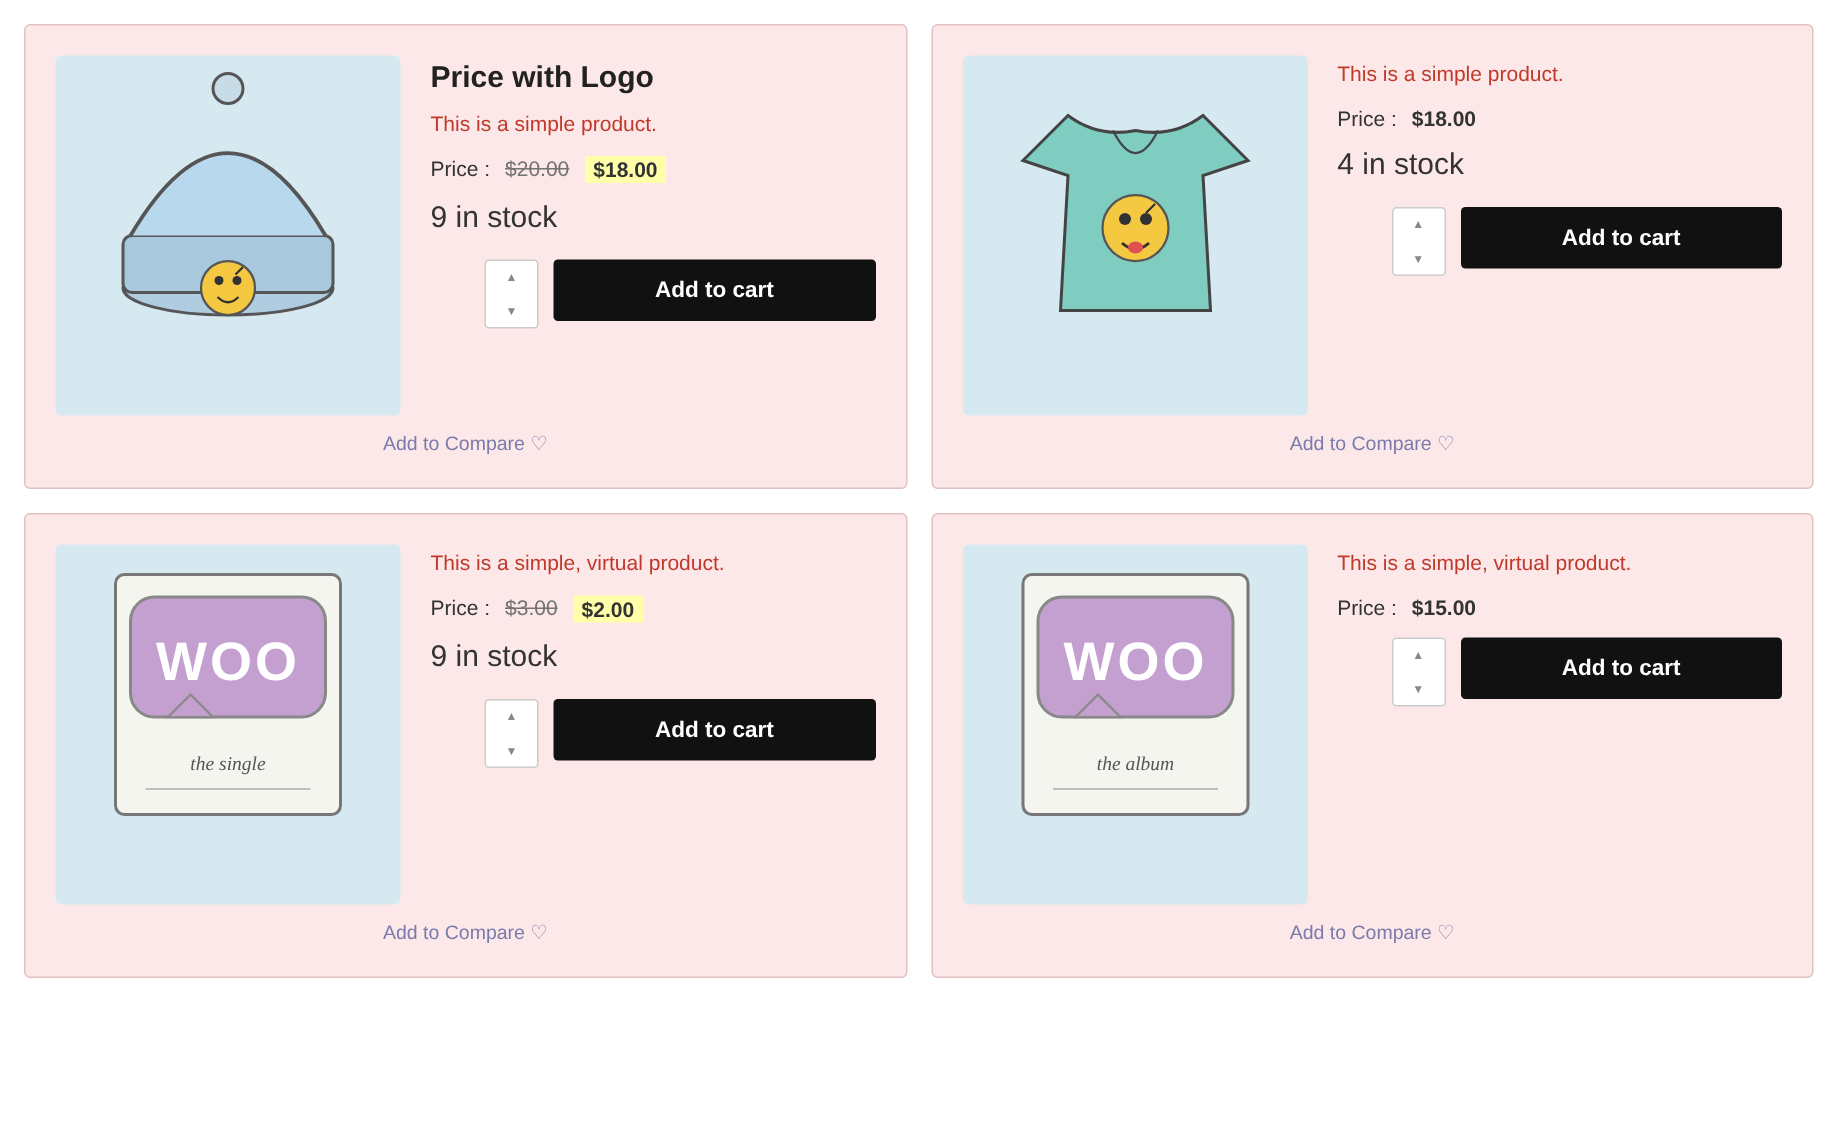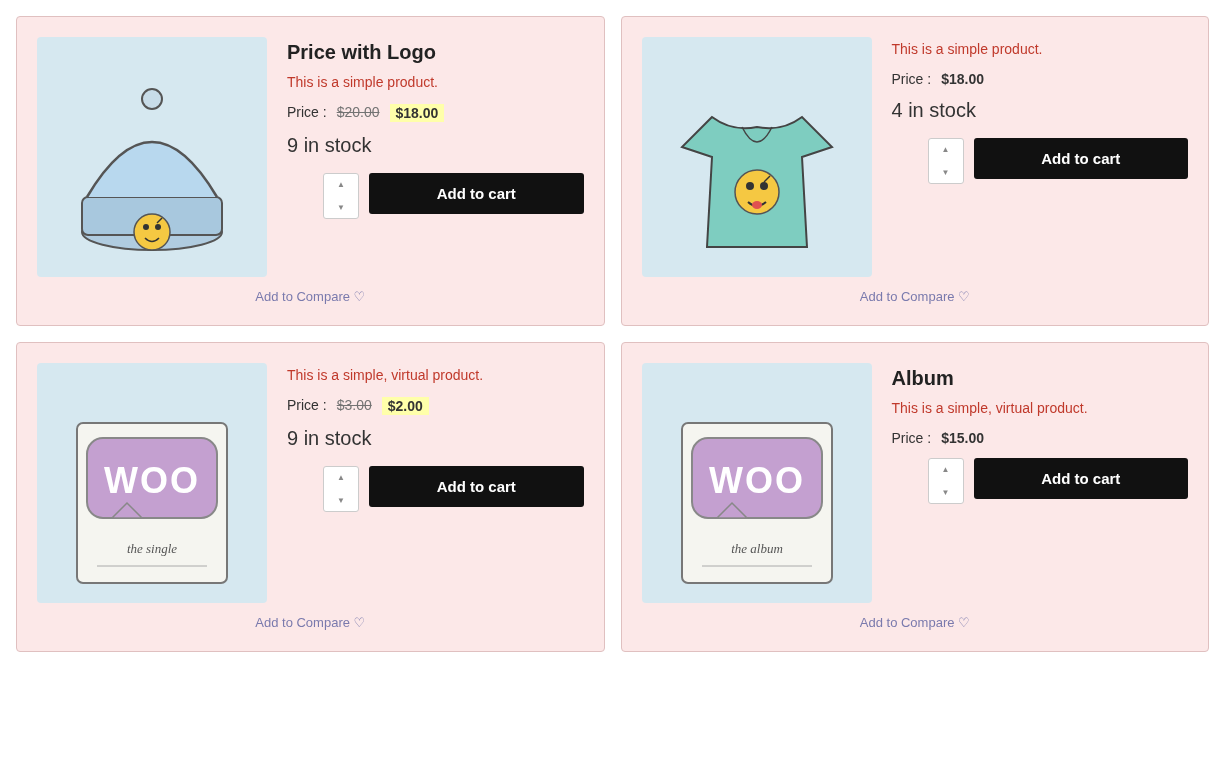--- a/index.html
+++ b/index.html
@@ -26,21 +26,21 @@
       flex-direction: row;
       gap: 20px;
     }
     .product-image-wrap {
       background: #d6e8f0;
       border-radius: 4px;
       width: 230px;
       min-width: 230px;
       height: 240px;
       display: flex;
-      align-items: flex-end;
+      align-items: flex-start;
       justify-content: center;
       overflow: hidden;
     }
     .product-details {
       flex: 1;
       display: flex;
       flex-direction: column;
       gap: 8px;
       padding-top: 4px;
     }
@@ -260,21 +260,20 @@
       <rect x="20" y="20" width="150" height="160" rx="6" fill="#f5f5f0" stroke="#777" stroke-width="2"></rect>
 
       <rect x="30" y="35" width="130" height="80" rx="16" fill="#c4a0d0" stroke="#888" stroke-width="2"></rect>
       <polygon points="55,115 70,100 85,115" fill="#c4a0d0" stroke="#888" stroke-width="1.5"></polygon>
       <text x="95" y="90" text-anchor="middle" font-size="36" font-weight="bold" fill="white" font-family="Arial" letter-spacing="2">WOO</text>
       <text x="95" y="150" text-anchor="middle" font-size="13" fill="#555" font-family="Georgia, serif" font-style="italic">the album</text>
       <line x1="40" y1="163" x2="150" y2="163" stroke="#aaa" stroke-width="1"></line>
     </svg>
       </div>
       <div class="product-details">
-        <div class="product-title">Album</div>
         <div class="product-description">This is a simple, virtual product.</div>
         <div class="price-row">
             <span class="price-label">Price :</span> 
             <span class="price-current">$15.00</span>
           </div>
 
         <div class="add-to-cart-row">
           <div class="quantity-spinner"></div>
           <button class="add-to-cart-btn">Add to cart</button>
         </div>

